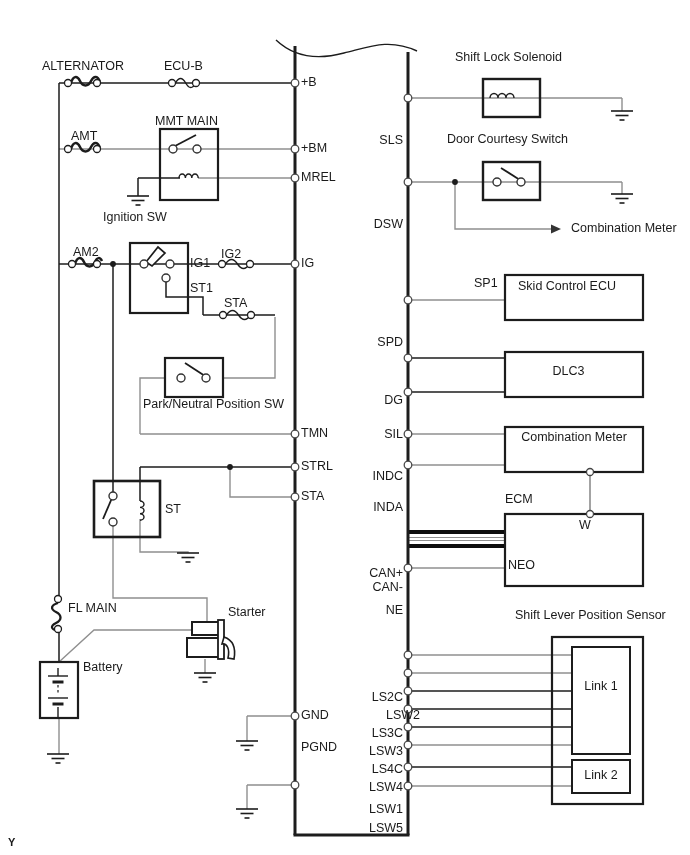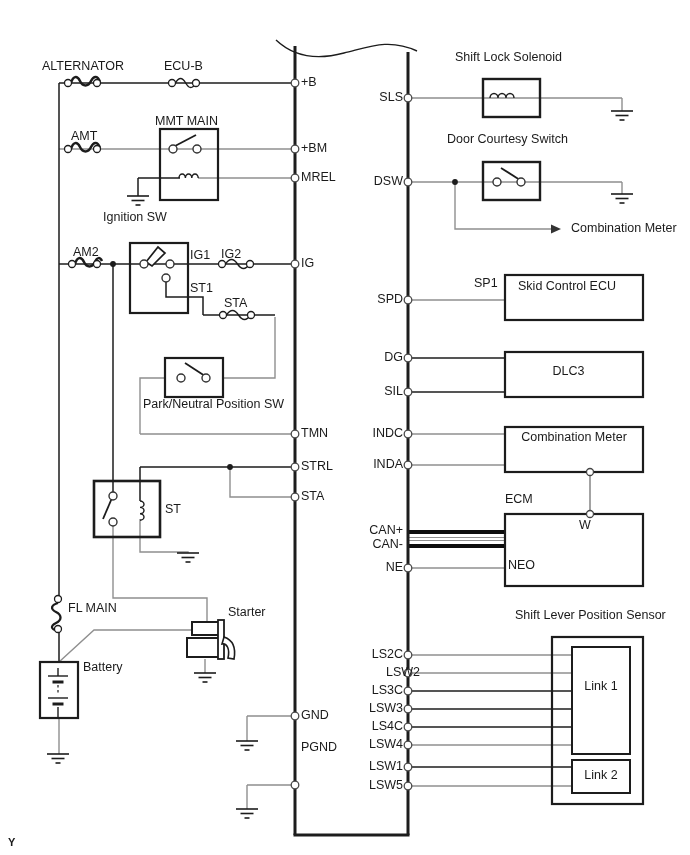--- a/index.html
+++ b/index.html
@@ -1,21 +1,21 @@
 <!DOCTYPE html>
 <html><head>
 <meta charset="utf-8">
 <style>
   html,body{margin:0;padding:0;background:#fff;}
   #stage{position:relative;width:690px;height:855px;background:#ffffff;overflow:hidden;
          font-family:"Liberation Sans", sans-serif;}
   #wires{position:absolute;left:0;top:0;}
   .lbl{position:absolute;font-size:12.5px;color:#1a1a1a;white-space:nowrap;
        transform:translateY(-50%);line-height:1.1;}
-  .ralign{text-align:right;width:72px;}
+  .ralign{text-align:right;width:72px;margin-top:43px;}
   .calign{text-align:center;}
   .small-bold{font-size:11px;font-weight:bold;}
 </style>
 </head>
 <body>
 
 <div id="stage">
 
   <svg id="wires" width="690" height="855" viewBox="0 0 690 855">
     <defs>
@@ -218,21 +218,21 @@
   </svg>
 
   <div class="lbl small-bold" style="left:8px;top:842px">Y</div>
 
   <div class="lbl" style="left:42px;top:67px">ALTERNATOR</div>
   <div class="lbl" style="left:164px;top:67px">ECU-B</div>
   <div class="lbl" style="left:71px;top:137px">AMT</div>
   <div class="lbl" style="left:155px;top:122px">MMT MAIN</div>
   <div class="lbl" style="left:103px;top:218px">Ignition SW</div>
   <div class="lbl" style="left:73px;top:253px">AM2</div>
-  <div class="lbl" style="left:190px;top:256px">IG1</div>
+  <div class="lbl" style="left:190px;top:264px">IG1</div>
   <div class="lbl" style="left:221px;top:255px">IG2</div>
   <div class="lbl" style="left:190px;top:289px">ST1</div>
   <div class="lbl" style="left:224px;top:304px">STA</div>
   <div class="lbl" style="left:143px;top:405px">Park/Neutral Position SW</div>
   <div class="lbl" style="left:165px;top:510px">ST</div>
   <div class="lbl" style="left:68px;top:609px">FL MAIN</div>
   <div class="lbl" style="left:83px;top:668px">Battery</div>
   <div class="lbl" style="left:228px;top:613px">Starter</div>
 
   <div class="lbl" style="left:455px;top:58px">Shift Lock Solenoid</div>

